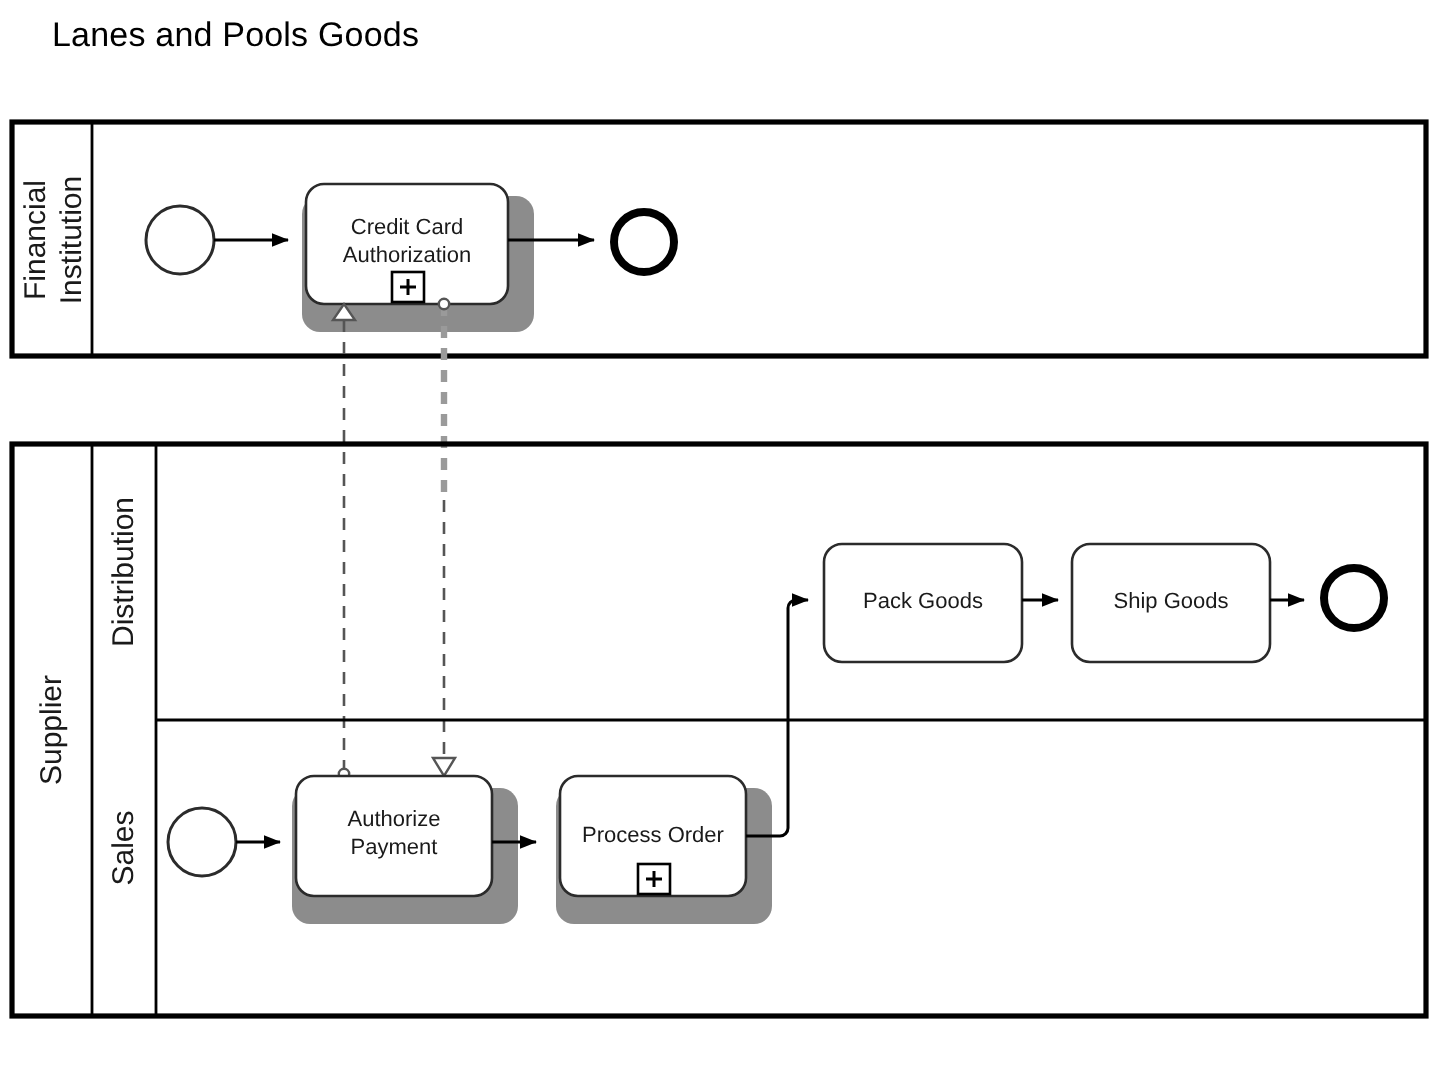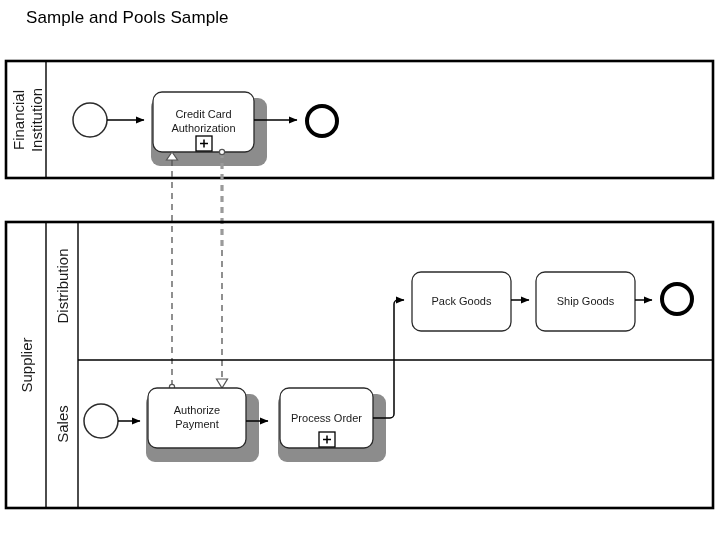--- a/index.html
+++ b/index.html
@@ -107,21 +107,21 @@
   }
   .msg-head {
     fill: #ffffff;
     stroke: #555555;
     stroke-width: 1.2;
   }
 </style>
 </head>
 <body>
 
-<div id="page-title">Sample and Pools Sample</div>
+<div id="page-title">Lanes and Pools Goods</div>
 
 <div id="diagram-canvas">
 <svg width="720" height="540" viewBox="0 0 720 540" xmlns="http://www.w3.org/2000/svg">
 
   <defs>
     <marker id="arrow" markerWidth="9" markerHeight="9" refX="8" refY="4" orient="auto" markerUnits="userSpaceOnUse">
       <path d="M0,0.6 L8.5,4 L0,7.4 z" fill="#000000"></path>
     </marker>
     <marker id="msgarrow-open" markerWidth="11" markerHeight="11" refX="9" refY="5" orient="auto" markerUnits="userSpaceOnUse">
       <path d="M1,1 L9,5 L1,9 z" fill="#ffffff" stroke="#555555" stroke-width="1.1"></path>

